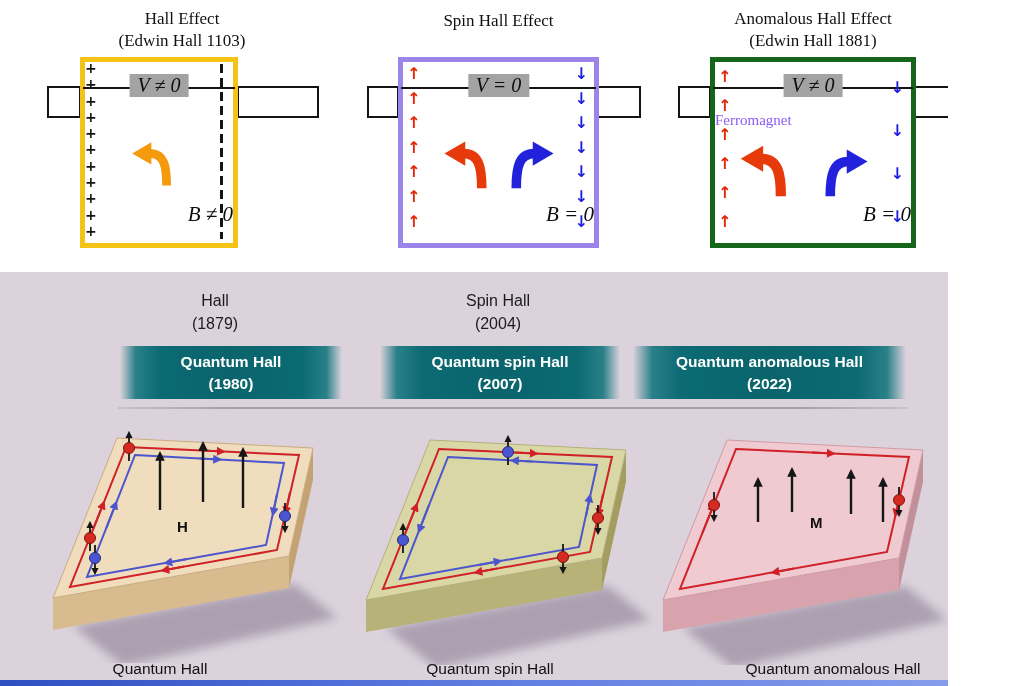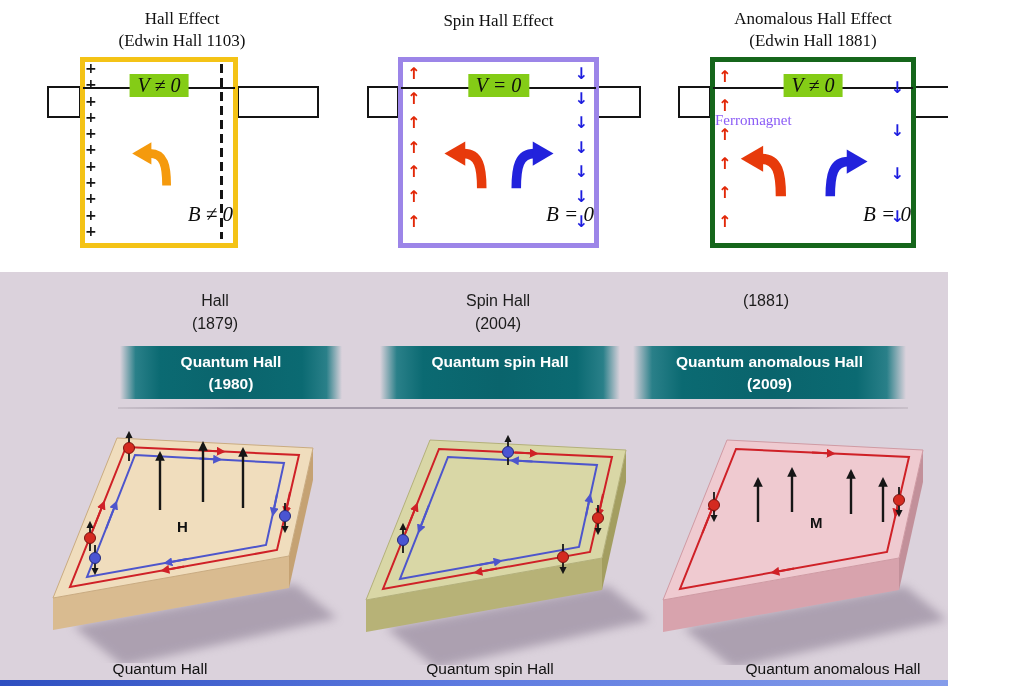--- a/index.html
+++ b/index.html
@@ -8,21 +8,21 @@
            font-family:"Liberation Serif", serif; overflow:hidden; }
 
   
   .panel-title { position:absolute; text-align:center; font-size:17px; color:#101010; line-height:21.5px; }
   .stub-rect { position:absolute; height:32px; border:2px solid #141414; background:#fff; }
   .hbox { position:absolute; border:5px solid; background:#fff; }
   .hbox.hall { border-color:#f4c316; }
   .hbox.spin { border-color:#9c85e8; }
   .hbox.anom { border-color:#15661b; }
   .vline  { position:absolute; left:-2px; right:-2px; top:25px; border-top:2px solid #141414; }
-  .vlabel { position:absolute; top:12px; left:50%; transform:translateX(-50%); background:#84cc16;
+  .vlabel { position:absolute; top:12px; left:50%; transform:translateX(-50%); background:#a3a3a3;
             padding:0 8px; font-size:20px; font-style:italic; white-space:nowrap; color:#0d0d0d; }
   .blabel { position:absolute; top:140px; left:0; right:0; text-align:right; font-size:21px;
             font-style:italic; color:#0d0d0d; }
   .plus-col { position:absolute; left:0; top:-2px; display:flex; flex-direction:column; align-items:center;
               font-size:14px; font-weight:bold; line-height:16.3px; color:#141414;
               font-family:"DejaVu Sans", sans-serif; }
   .dash-line { position:absolute; right:10px; top:2px; width:3px; height:175px;
                background:repeating-linear-gradient(180deg,#141414 0 9px, transparent 9px 14px); }
   .arrow-col { position:absolute; display:flex; flex-direction:column; align-items:center;
                font-size:16px; font-weight:bold; font-family:"DejaVu Sans", sans-serif; }
@@ -184,33 +184,33 @@
 
     <div class="col-head" style="left:105px;">
       <div>Hall</div>
       <div>(1879)</div>
     </div>
     <div class="col-head" style="left:388px;">
       <div>Spin Hall</div>
       <div>(2004)</div>
     </div>
     <div class="col-head" style="left:656px;">
-      <div>(1881)</div>
     </div>
 
     <div class="banner" style="left:120px; width:222px;">
       <div>Quantum Hall</div>
       <div>(1980)</div>
     </div>
     <div class="banner" style="left:380px; width:240px;">
       <div>Quantum spin Hall</div>
+      <div>(2007)</div>
     </div>
     <div class="banner" style="left:633px; width:273px;">
       <div>Quantum anomalous Hall</div>
-      <div>(2009)</div>
+      <div>(2022)</div>
     </div>
 
     <div class="shelf-line"></div>
 
     <svg class="slab" style="left:45px; top:156px;" viewBox="0 0 300 235">
       <defs>
         <marker id="mRed" viewBox="0 0 10 10" refX="7" refY="5" markerWidth="4.5" markerHeight="4.5" orient="auto">
           <path d="M0 0 L10 5 L0 10 Z" fill="#cf2127"></path>
         </marker>
         <marker id="mBlue" viewBox="0 0 10 10" refX="7" refY="5" markerWidth="4.5" markerHeight="4.5" orient="auto">

